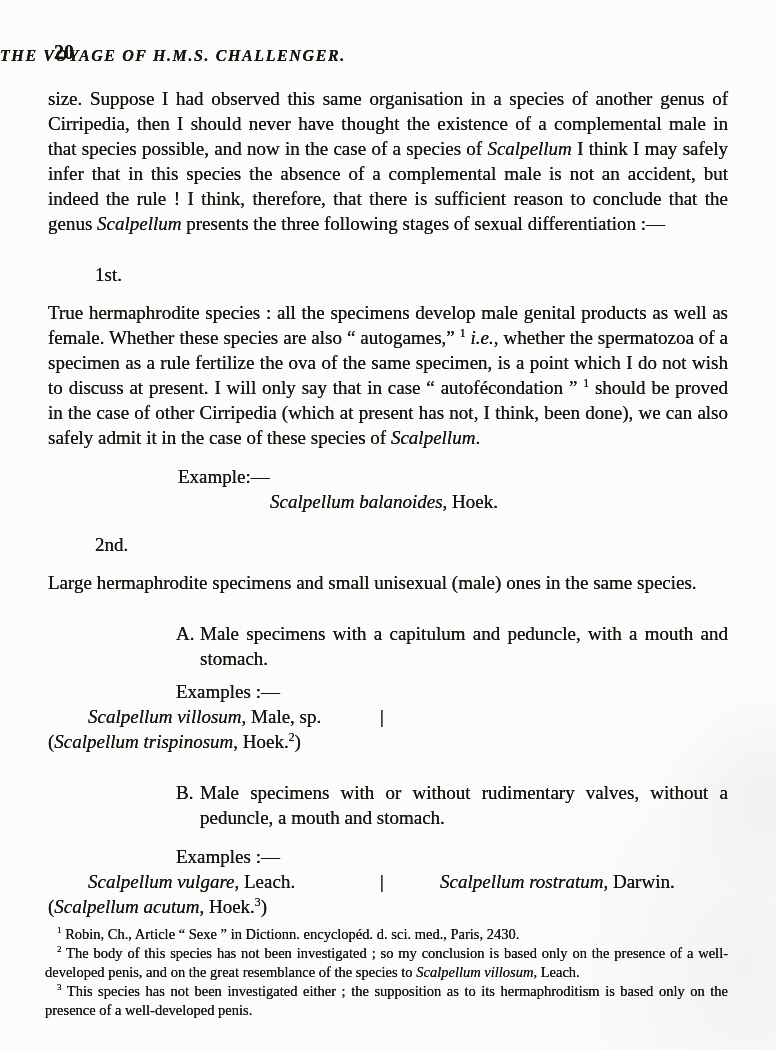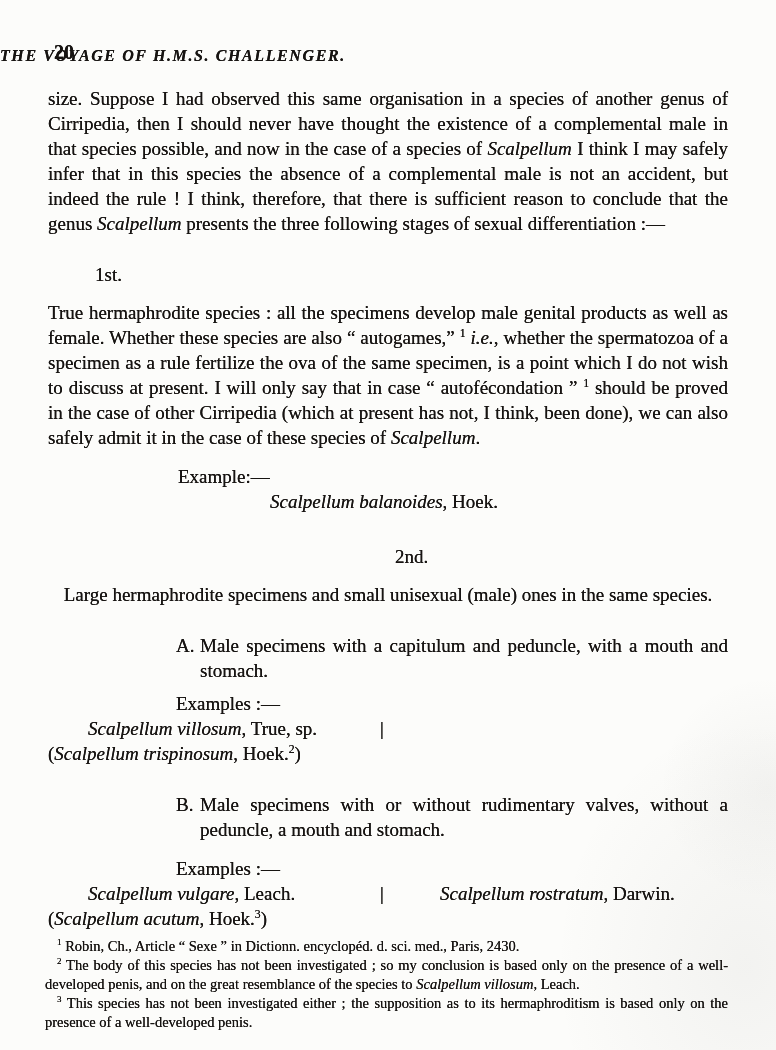--- a/index.html
+++ b/index.html
@@ -54,34 +54,34 @@
     <div class="intro"><span>size.  Suppose I had observed this same organisation in a species of another genus of Cirripedia, then I should never have thought the existence of a complemental male in that species possible, and now in the case of a species of </span><i>Scalpellum</i><span> I think I may safely infer that in this species the absence of a complemental male is not an accident, but indeed the rule !  I think, therefore, that there is sufficient reason to conclude that the genus </span><i>Scalpellum</i><span> presents the three following stages of sexual differentiation :—</span></div>
 
     <div class="num-item">
       <span class="marker">1st.</span>
       <div class="body"><span>True hermaphrodite species : all the specimens develop male genital products as well as female.  Whether these species are also “ autogames,” </span><sup>1</sup><span> </span><i>i.e.</i><span>, whether the spermatozoa of a specimen as a rule fertilize the ova of the same specimen, is a point which I do not wish to discuss at present.  I will only say that in case “ autofécondation ” </span><sup>1</sup><span> should be proved in the case of other Cirripedia (which at present has not, I think, been done), we can also safely admit it in the case of these species of </span><i>Scalpellum</i><span>.</span></div>
     </div>
 
     <div class="example-label">Example:—</div>
     <div class="example-entry"><i>Scalpellum balanoides</i><span>, Hoek.</span></div>
 
-    <div class="num-item" style="margin-top:30px;align-items:center;">
+    <div class="num-item" style="margin-top:18px;">
       <span class="marker">2nd.</span>
       <div class="body"><span>Large hermaphrodite specimens and small unisexual (male) ones in the same species.</span></div>
     </div>
 
     <div class="let-item">
       <span class="marker">A.</span>
       <div class="body"><span>Male specimens with a capitulum and peduncle, with a mouth and stomach.</span></div>
     </div>
 
     <div class="examples-label">Examples :—</div>
 
     <div class="ex-row">
-      <span class="ex-left"><i>Scalpellum villosum</i><span>, True, sp.</span></span>
+      <span class="ex-left"><i>Scalpellum villosum</i><span>, Male, sp.</span></span>
       <span class="ex-bar">|</span>
     </div>
     <div class="ex-syn"><span>(</span><i>Scalpellum trispinosum</i><span>, Hoek.</span><sup>2</sup><span>)</span></div>
 
     <div class="let-item">
       <span class="marker">B.</span>
       <div class="body"><span>Male specimens with or without rudimentary valves, without a peduncle, a mouth and stomach.</span></div>
     </div>
 
     <div class="examples-label spaced">Examples :—</div>

